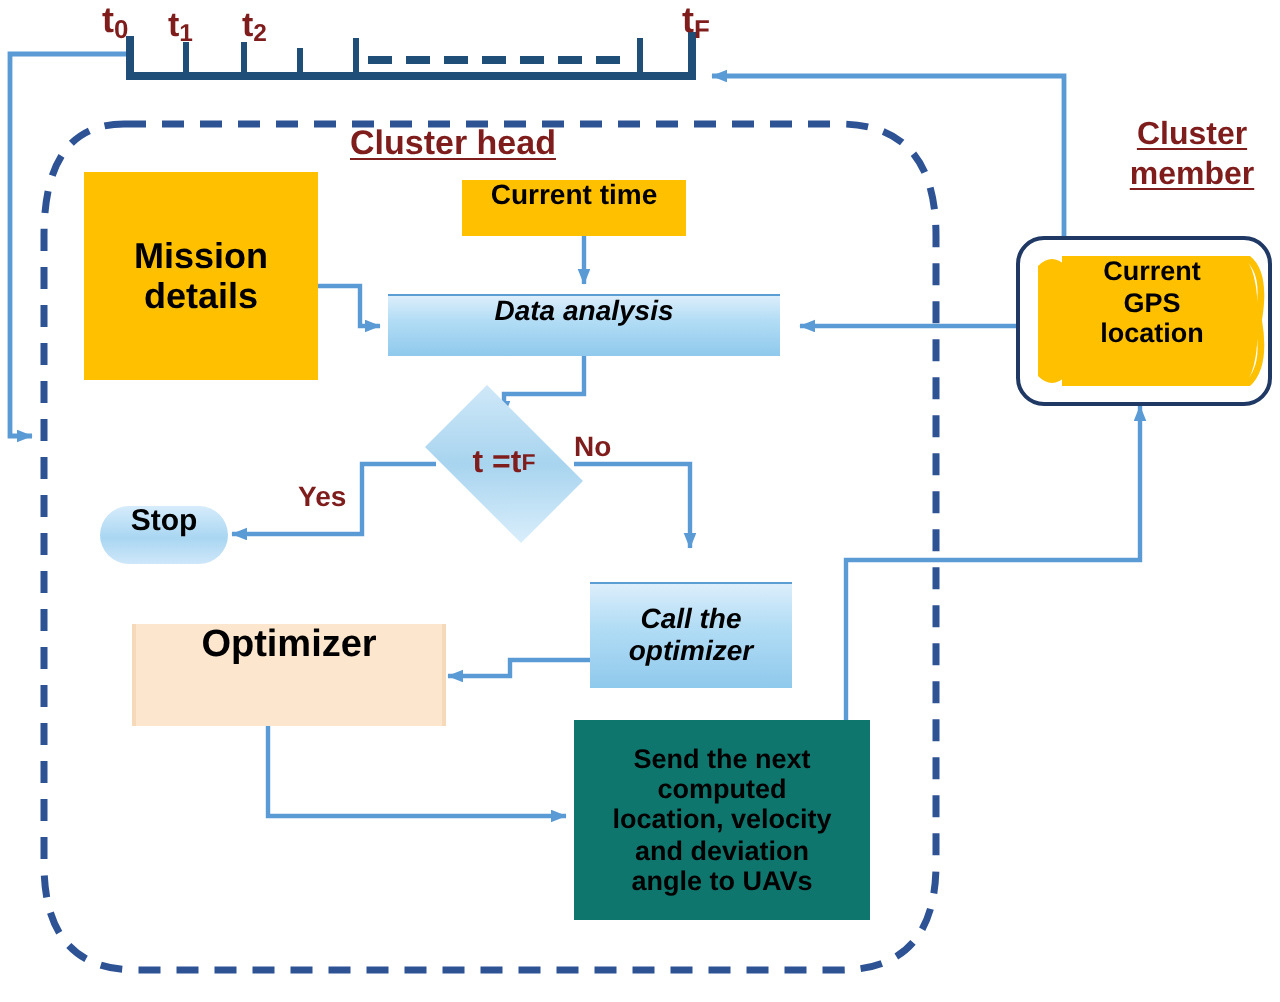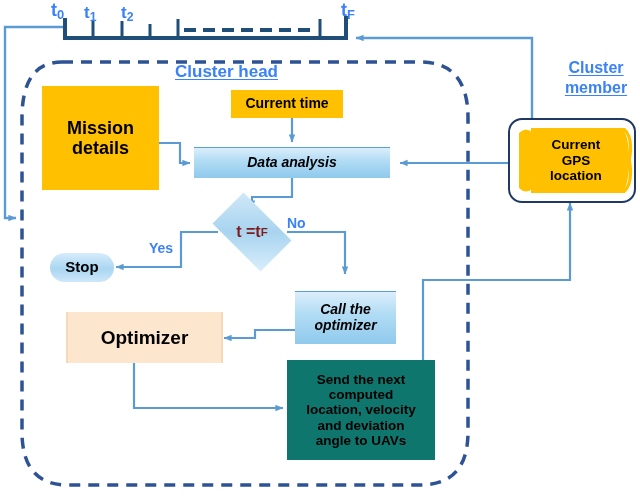--- a/index.html
+++ b/index.html
@@ -18,21 +18,20 @@
   .svg-layer {
     position: absolute;
     left: 0;
     top: 0;
     width: 640px;
     height: 501px;
   }
   .node {
     position: absolute;
     display: flex;
-    align-items: center;
     justify-content: center;
     text-align: center;
     font-weight: bold;
     color: #000000;
     line-height: 1.12;
     box-sizing: border-box;
     z-index: 5;
   }
   
   .box-orange {
@@ -85,21 +84,21 @@
     z-index: 2;
   }
   .sub {
     font-size: 0.72em;
     vertical-align: -0.22em;
   }
   
   .label {
     position: absolute;
     font-weight: bold;
-    color: #3b82f6;
+    color: #7f1d1d;
     z-index: 6;
     white-space: nowrap;
   }
   .label-underline {
     text-decoration: underline;
     text-underline-offset: 2px;
   }
   
   .gps-container {
     position: absolute;
@@ -107,21 +106,20 @@
     border-radius: 14px;
     background: #ffffff;
     box-sizing: border-box;
     z-index: 4;
   }
   .wave-box {
     position: absolute;
     z-index: 5;
     display: flex;
     align-items: center;
-    justify-content: center;
     text-align: center;
     font-weight: bold;
     line-height: 1.15;
     color: #000;
   }
   .wave-bg {
     position: absolute;
     left: 0; top: 0;
     width: 100%; height: 100%;
     z-index: -1;

